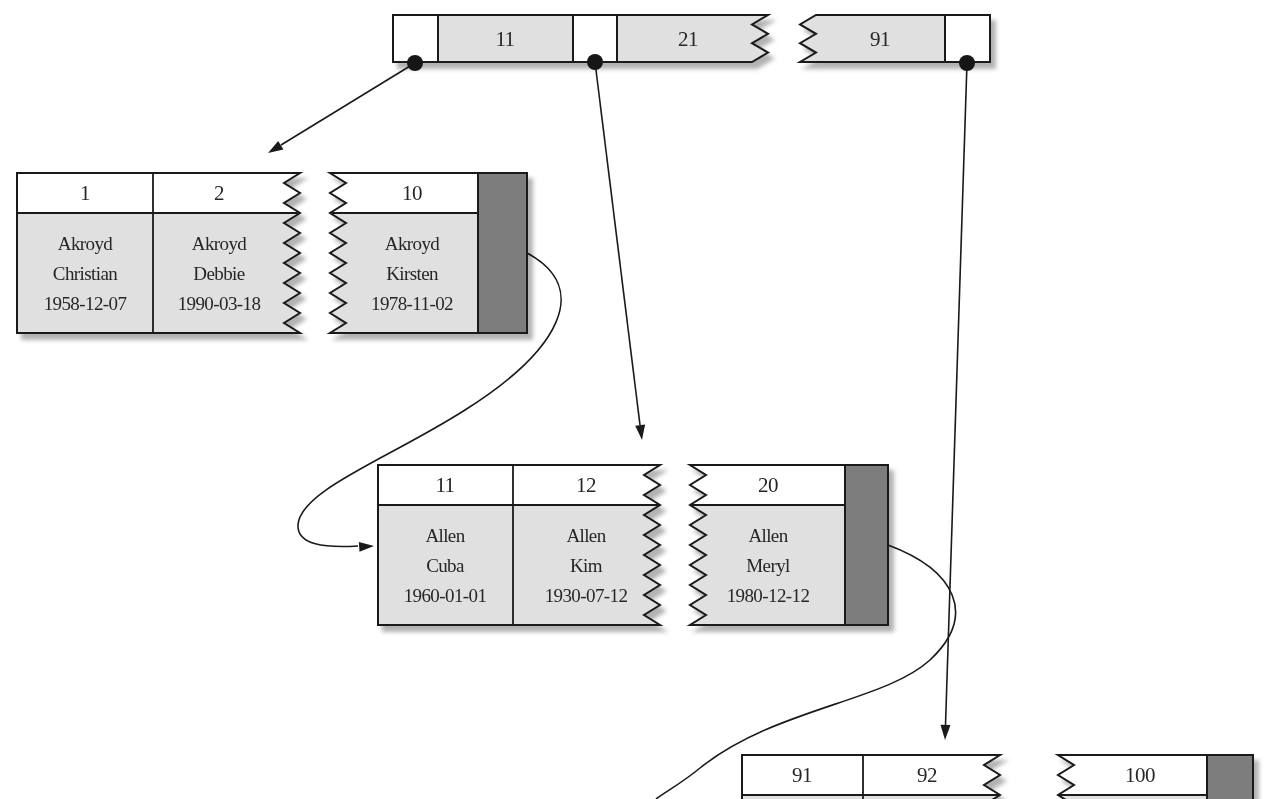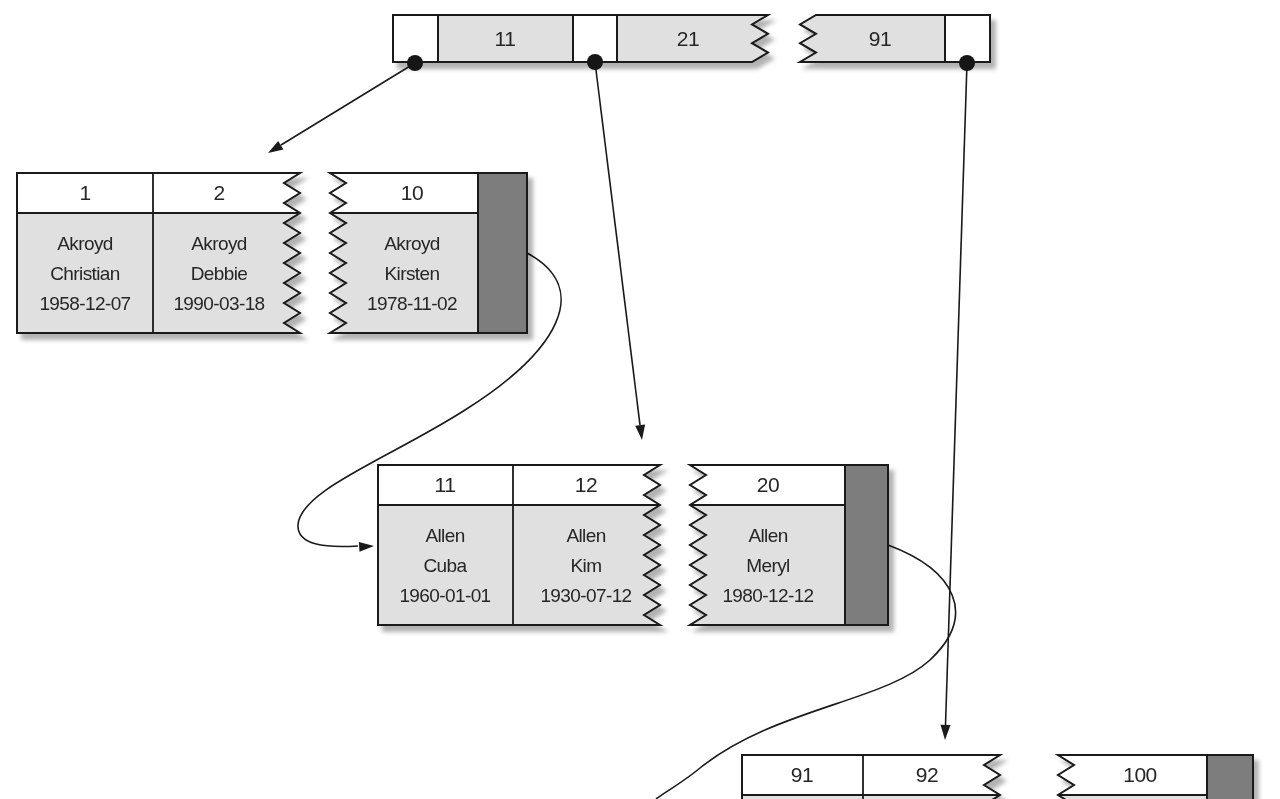--- a/index.html
+++ b/index.html
@@ -2,21 +2,21 @@
 <html><head>
 <meta charset="utf-8">
 <style>
   html, body { margin: 0; padding: 0; background: #ffffff; }
   .stage {
     position: relative;
     width: 1280px;
     height: 799px;
     background: #ffffff;
     overflow: hidden;
-    font-family: Liberation Sans, sans-serif;
+    font-family: Liberation Serif, serif;
   }
   svg { display: block; }
   .sh { filter: drop-shadow(5px 6px 2px rgba(0,0,0,0.30)); }
   .nodefill { fill: #e0e0e0; }
   .whitefill { fill: #ffffff; }
   .ptr { fill: #ffffff; stroke: #1a1a1a; stroke-width: 2; }
   .outline { fill: none; stroke: #1a1a1a; stroke-width: 2; stroke-linejoin: miter; }
   .cap { fill: #7d7d7d; stroke: #1a1a1a; stroke-width: 2; }
   .divider { stroke: #1a1a1a; stroke-width: 1.8; }
   .link { fill: none; stroke: #1a1a1a; stroke-width: 1.6; }

